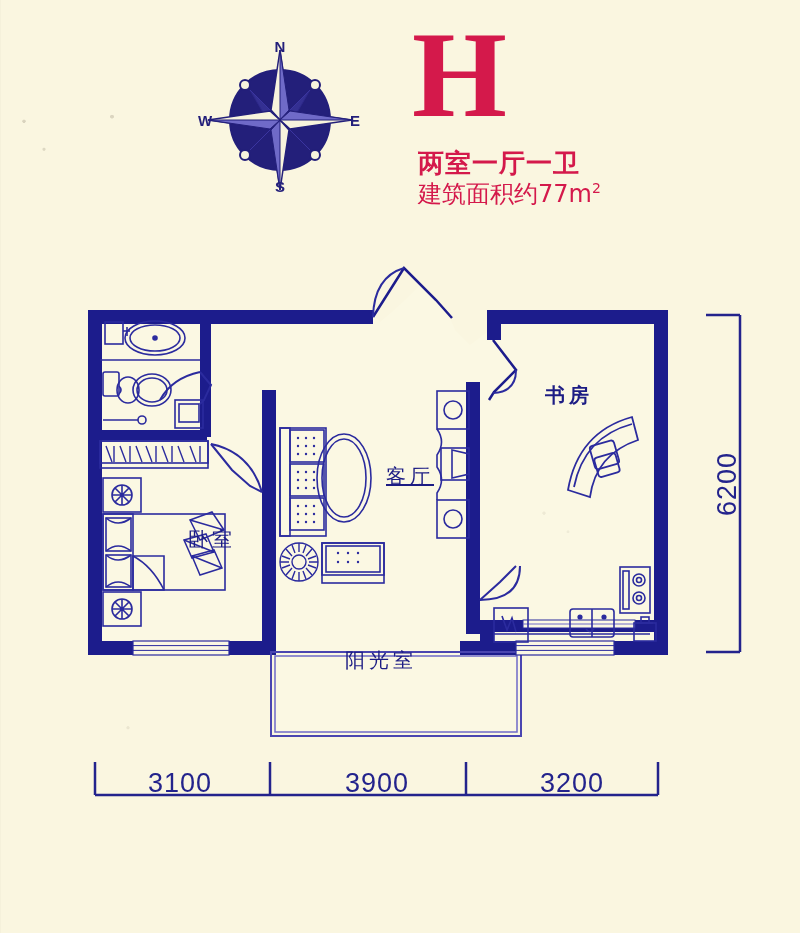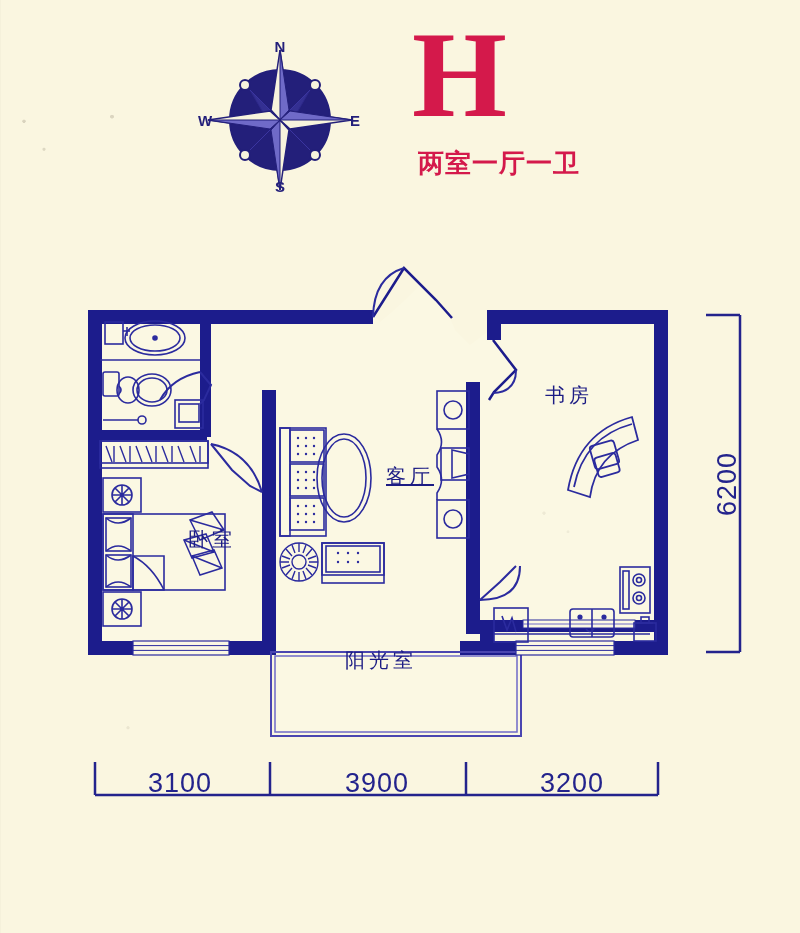--- a/index.html
+++ b/index.html
@@ -137,20 +137,21 @@
       <text id="cmp-n" x="84" y="16" text-anchor="middle" font-family="Liberation Sans, sans-serif" font-size="15" font-weight="bold" fill="#231f7a">N</text>
       <text id="cmp-s" x="84" y="156" text-anchor="middle" font-family="Liberation Sans, sans-serif" font-size="15" font-weight="bold" fill="#231f7a">S</text>
       <text id="cmp-w" x="9" y="90" text-anchor="middle" font-family="Liberation Sans, sans-serif" font-size="15" font-weight="bold" fill="#231f7a">W</text>
       <text id="cmp-e" x="159" y="90" text-anchor="middle" font-family="Liberation Sans, sans-serif" font-size="15" font-weight="bold" fill="#231f7a">E</text>
     </svg>
   </div>
 
   <div class="abs" id="title-block">
     <div id="letter-h">H</div>
     <div id="layout-line">两室一厅一卫</div>
+    <div id="area-line"><span>建筑面积约77m</span><sup>2</sup></div>
   </div>
 
   <svg class="abs" id="plan-svg" width="800" height="933" viewBox="0 0 800 933">
 
     <defs>
       <g id="pillow">
         <rect x="0" y="0" width="30" height="34" fill="none" stroke="#2b2b9e" stroke-width="1.6"></rect>
         <path d="M0,0 L30,34 M30,0 L0,34" fill="none" stroke="#2b2b9e" stroke-width="1" opacity=".85"></path>
       </g>
     </defs>
@@ -454,21 +455,21 @@
       <line x1="658" y1="762" x2="658" y2="795"></line>
 
       <line x1="740" y1="315" x2="740" y2="652"></line>
       <line x1="706" y1="315" x2="740" y2="315"></line>
       <line x1="706" y1="652" x2="740" y2="652"></line>
     </g>
   </svg>
 
   <div class="abs room-label" style="left:188px; top:486px;margin-top:40px;">卧室</div>
   <div class="abs room-label" style="left:386px; top:463px;text-decoration:underline;">客厅</div>
-  <div class="abs room-label" style="left:545px; top:382px;">书房</div>
+  <div class="abs room-label" style="left:545px; top:382px;font-weight:bold;">书房</div>
   <div class="abs room-label" style="left:345px; top:647px;">阳光室</div>
 
   <div class="abs dim-text" style="left:148px; top:768px;">3100</div>
   <div class="abs dim-text" style="left:345px; top:768px;text-align:right;">3900</div>
   <div class="abs dim-text" style="left:540px; top:768px;">3200</div>
   <div class="abs dim-text dim-v" style="left:712px; top:516px;">6200</div>
 
 </div>
 
 <div id="paper-texture"></div>

